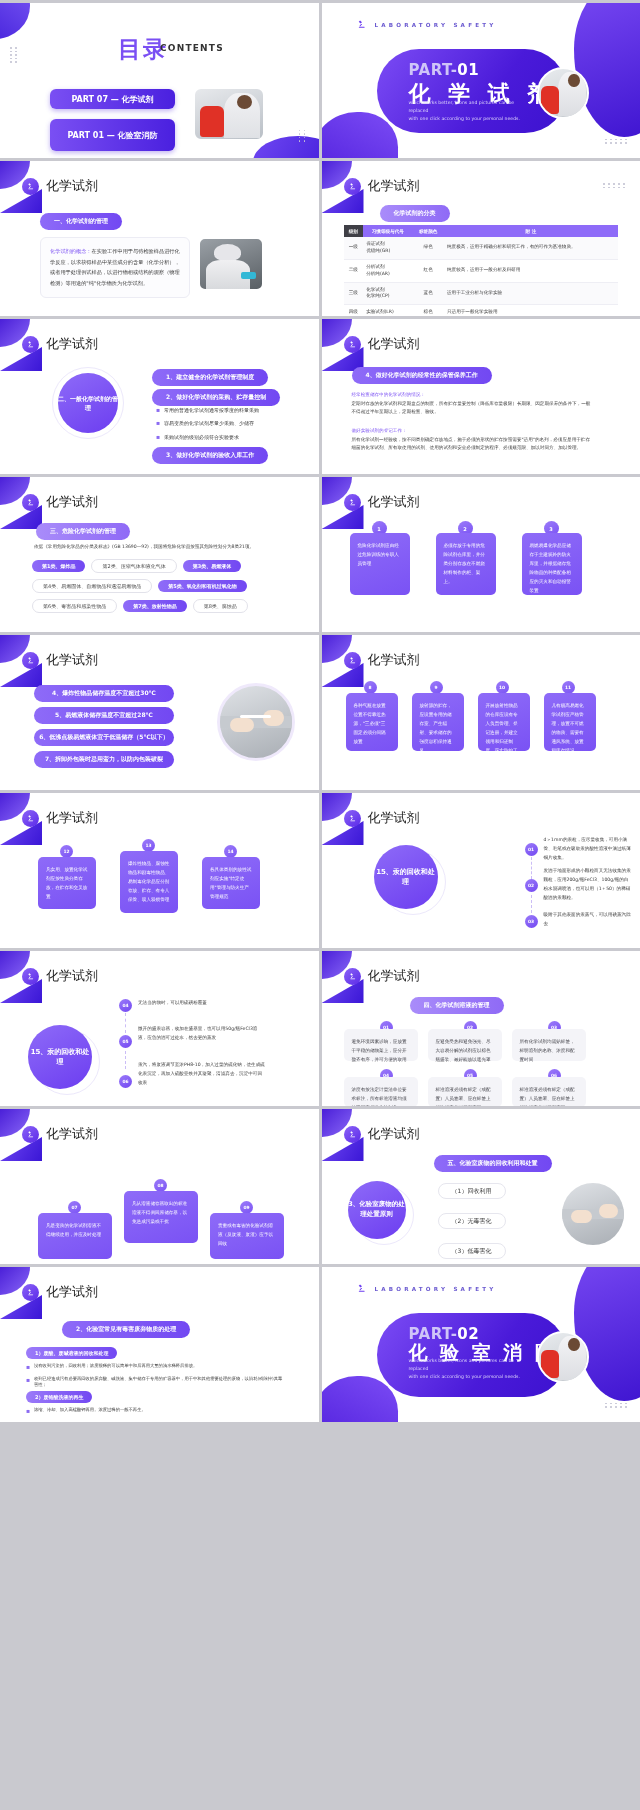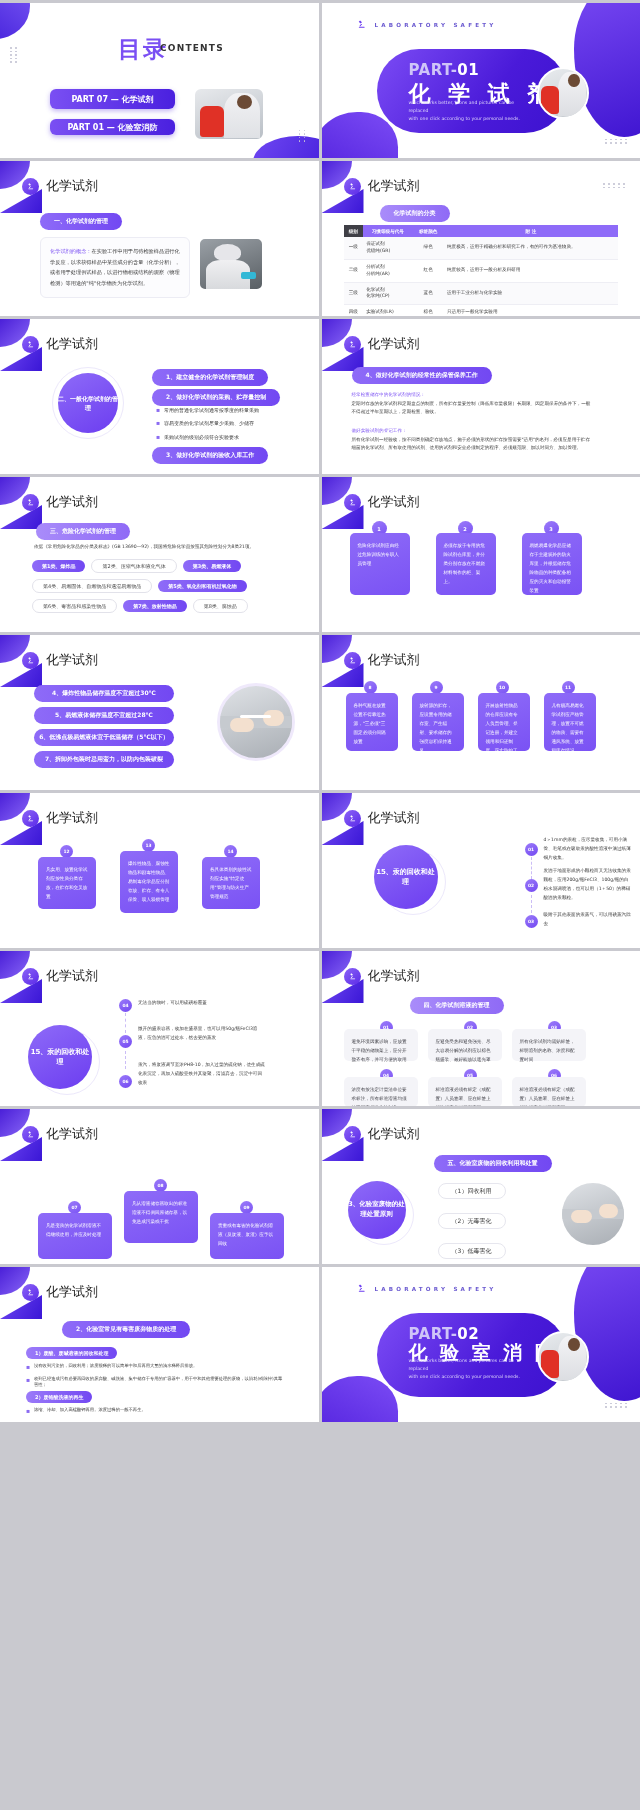--- a/index.html
+++ b/index.html
@@ -61,21 +61,21 @@
     font-size: 6px; padding: 4px 14px; white-space: nowrap;
   }
   .pill.lt { background: linear-gradient(90deg,#a98cfa 0%, #8f6af6 100%); }
   .pill.ghost { background: #fff; color: #4a4a4a; border: 1px solid #e2e2ea; font-weight: 500;}
   .pill.sm { font-size: 5px; padding: 3px 10px; }
 
   
   .toc-mulu { position:absolute; left:118px; top:36px; font-size:23px; color:#7a4ff3; font-weight:700; line-height:0.95; letter-spacing:2px;}
   .toc-en { position:absolute; left:160px; top:40px; font-size:9px; color:#333; letter-spacing:1.2px; font-weight:600;}
   .toc-b1 { position:absolute; left:50px; top:86px; width:125px; height:20px; }
-  .toc-b2 { position:absolute; left:50px; top:116px; width:125px; height:16px; }
+  .toc-b2 { position:absolute; left:50px; top:116px; width:125px; height:32px; }
   .toc-btn {
     display:flex; align-items:center; justify-content:center; width:100%; height:100%;
     border-radius: 6px; color:#fff; font-size:8px; font-weight:700;
     background: linear-gradient(90deg,#7a4ff3 0%, #4a20df 100%);
     box-shadow: 0 2px 5px rgba(80,40,220,.35);
   }
   .toc-img {
     position:absolute; left:193px; top:84px; width:72px; height:54px; border-radius:8px;
     background: linear-gradient(160deg,#e7e9ec 0%,#b9bfc6 100%); overflow:hidden; border:2px solid #fff;
   }

